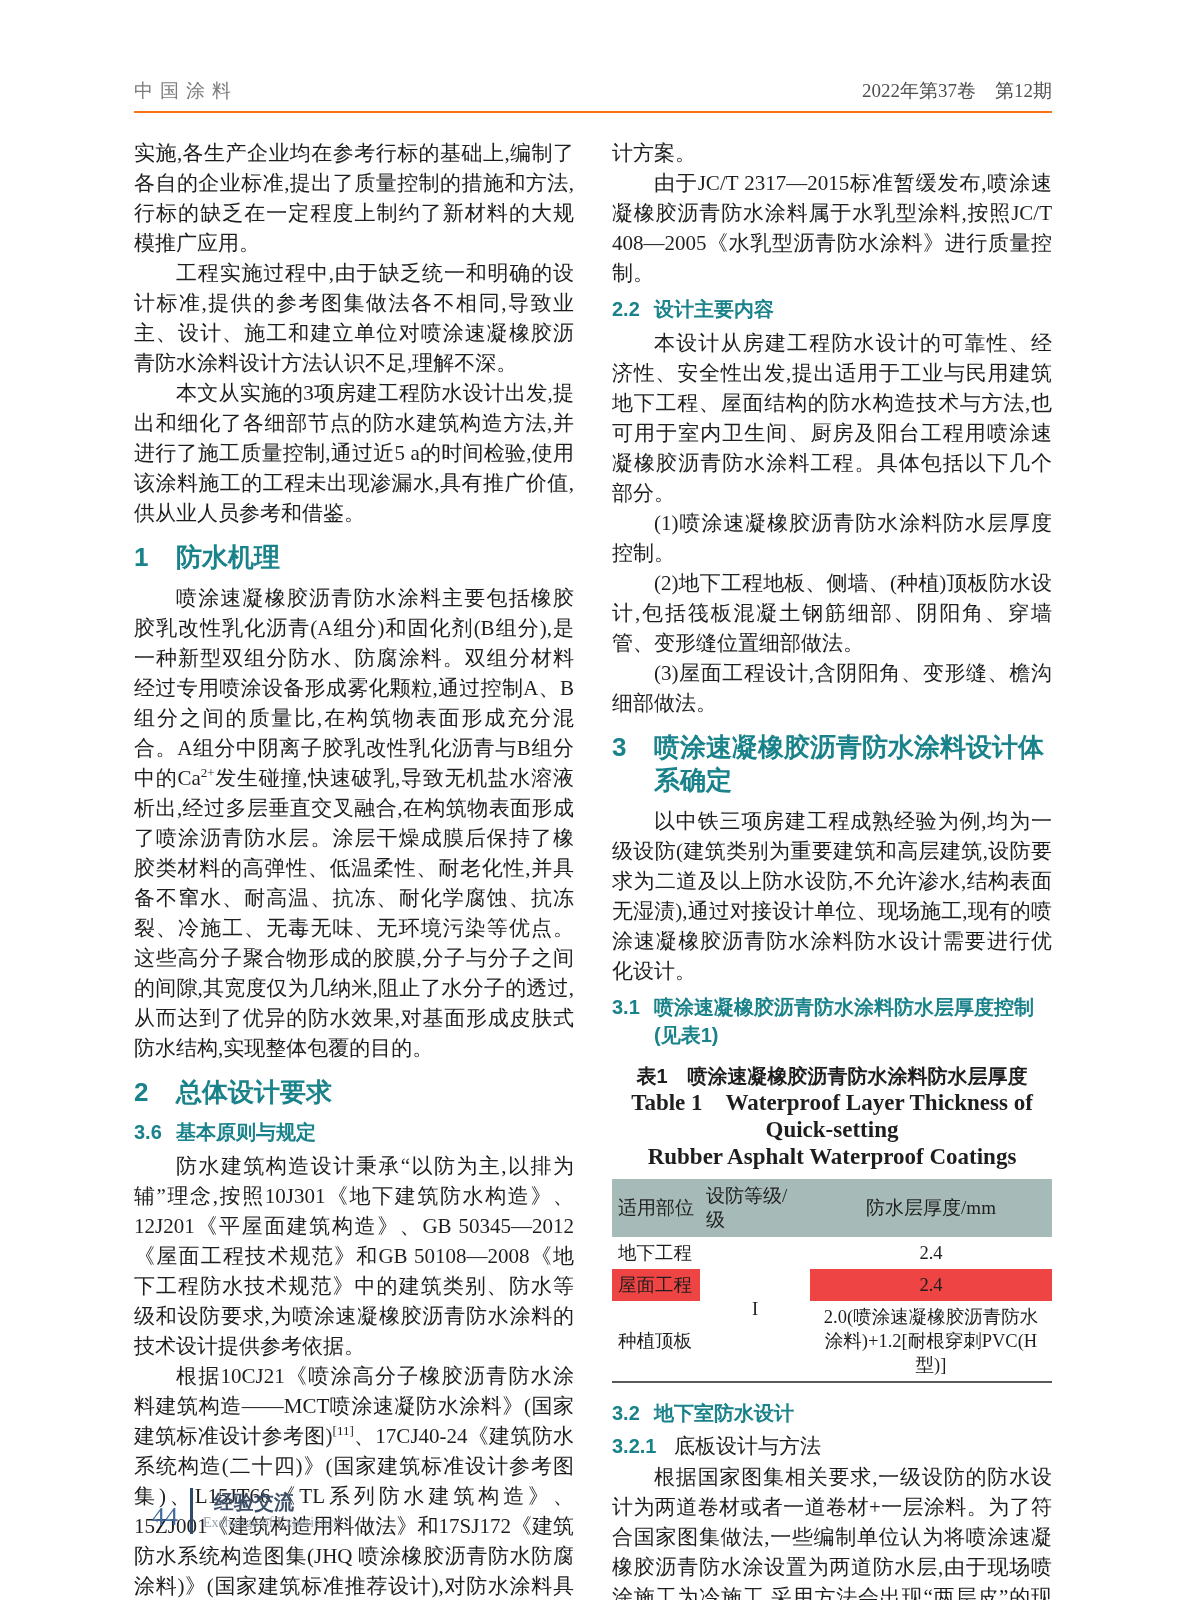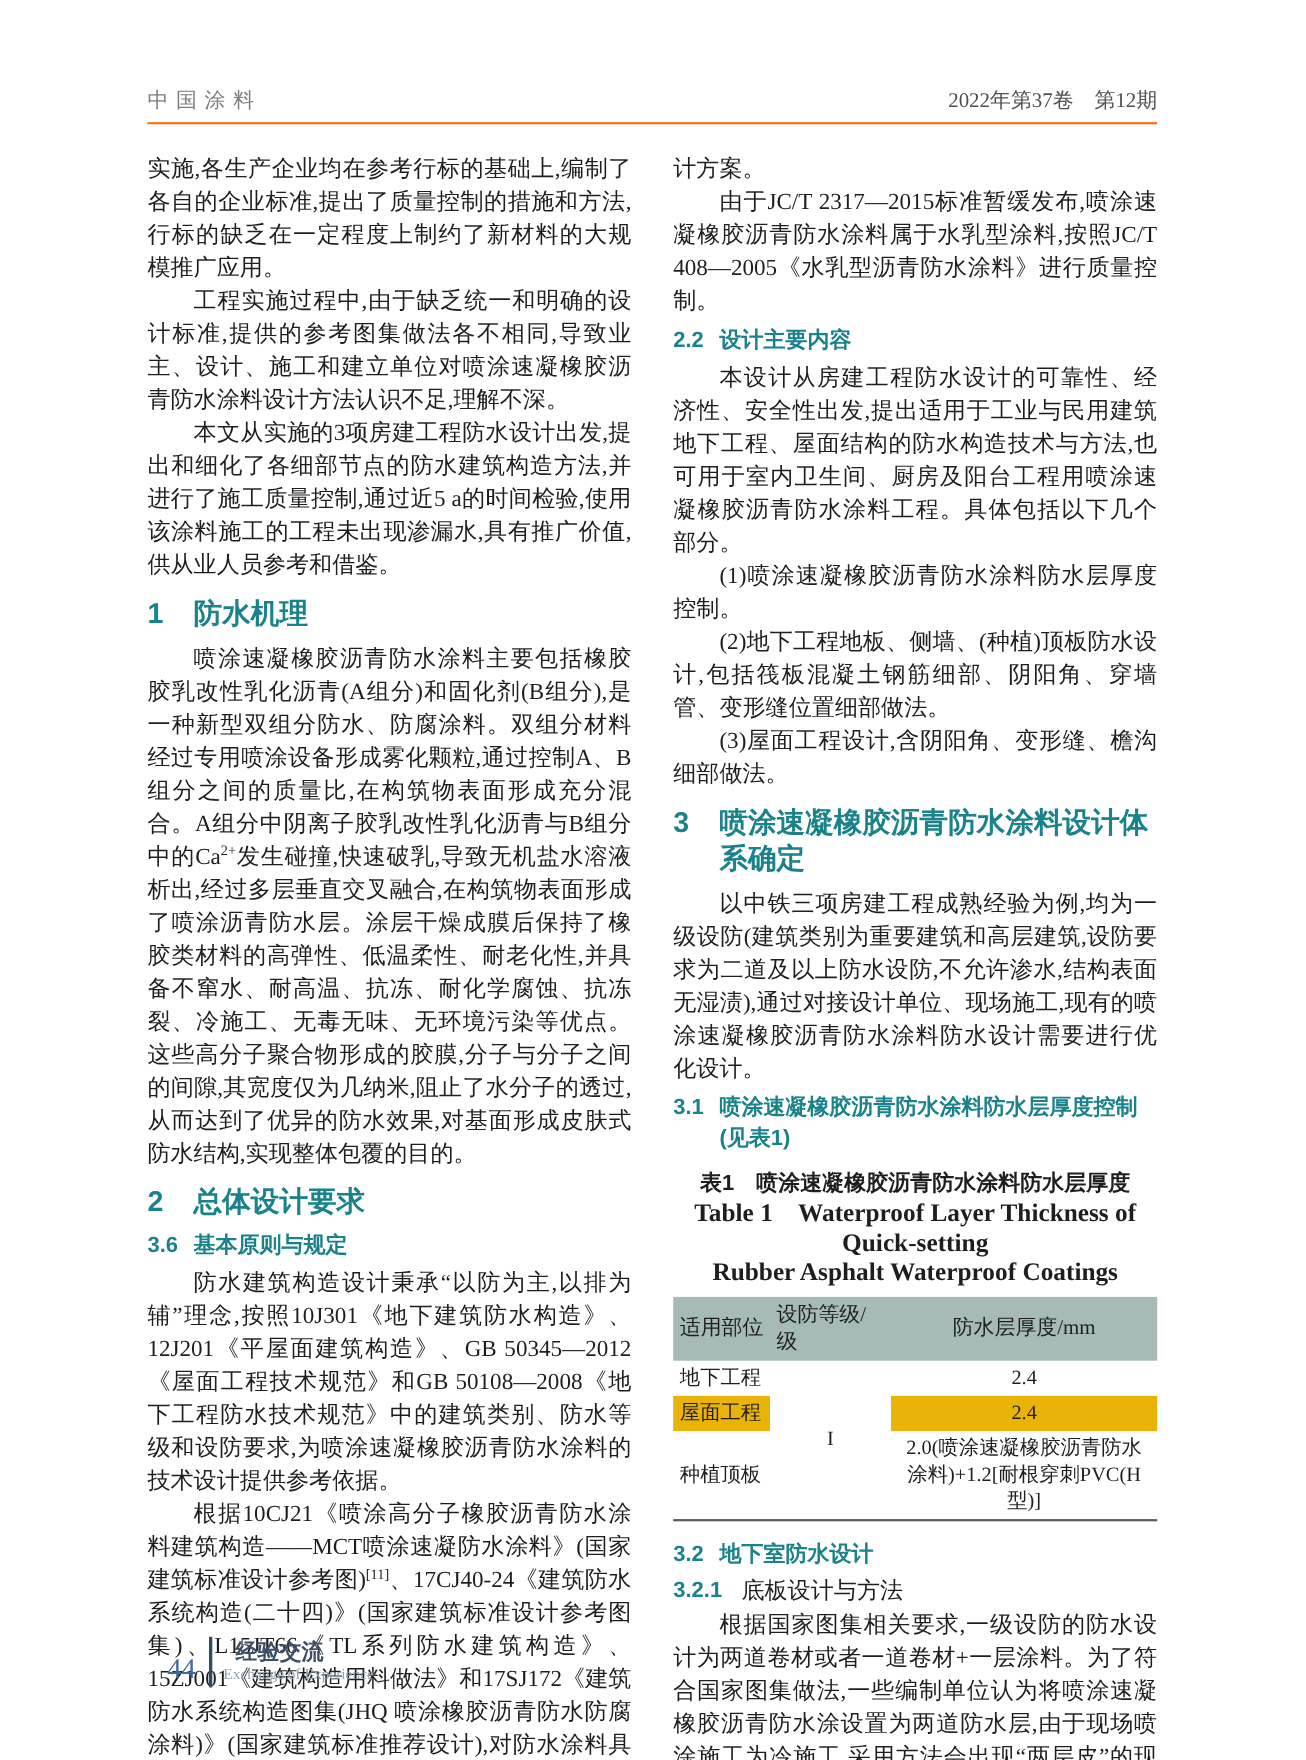--- a/index.html
+++ b/index.html
@@ -42,21 +42,21 @@
   table { width:100%; border-collapse:collapse; margin-top:9px;
           border-bottom:2px solid #5a5a5a; font-size:18.5px; line-height:24px; }
   th { background:#a6bbb7; font-weight:normal; font-size:19px; padding:5px 6px;
        text-align:left; }
   th.c3 { text-align:center; }
   col.c1 { width:20%; } col.c2 { width:25%; } col.c3 { width:55%; }
   td { padding:4px 6px; vertical-align:middle; }
   td.part { text-align:left; }
   td.grade { text-align:center; }
   td.thick { text-align:center; }
-  tr.hl td.part, tr.hl td.thick { background:#eab308; }
+  tr.hl td.part, tr.hl td.thick { background:#ef4444; }
 
   .footer { position:absolute; left:152px; top:1488px; display:flex; align-items:center; }
   .pageno { font-size:26px; color:#41699c; margin:12px 12px 0 0; }
   .fbar { width:3px; height:46px; background:#2e4a6b; margin-right:10px; }
   .f-zh { font-size:20px; font-weight:bold; color:#3c4f66; line-height:24px;
           font-family:Liberation Sans, sans-serif;margin-left:11px; }
   .f-en { font-size:14px; color:#97a1ad; line-height:18px;
           font-family:"Liberation Serif","DejaVu Serif",serif; }
 </style>
 </head>

